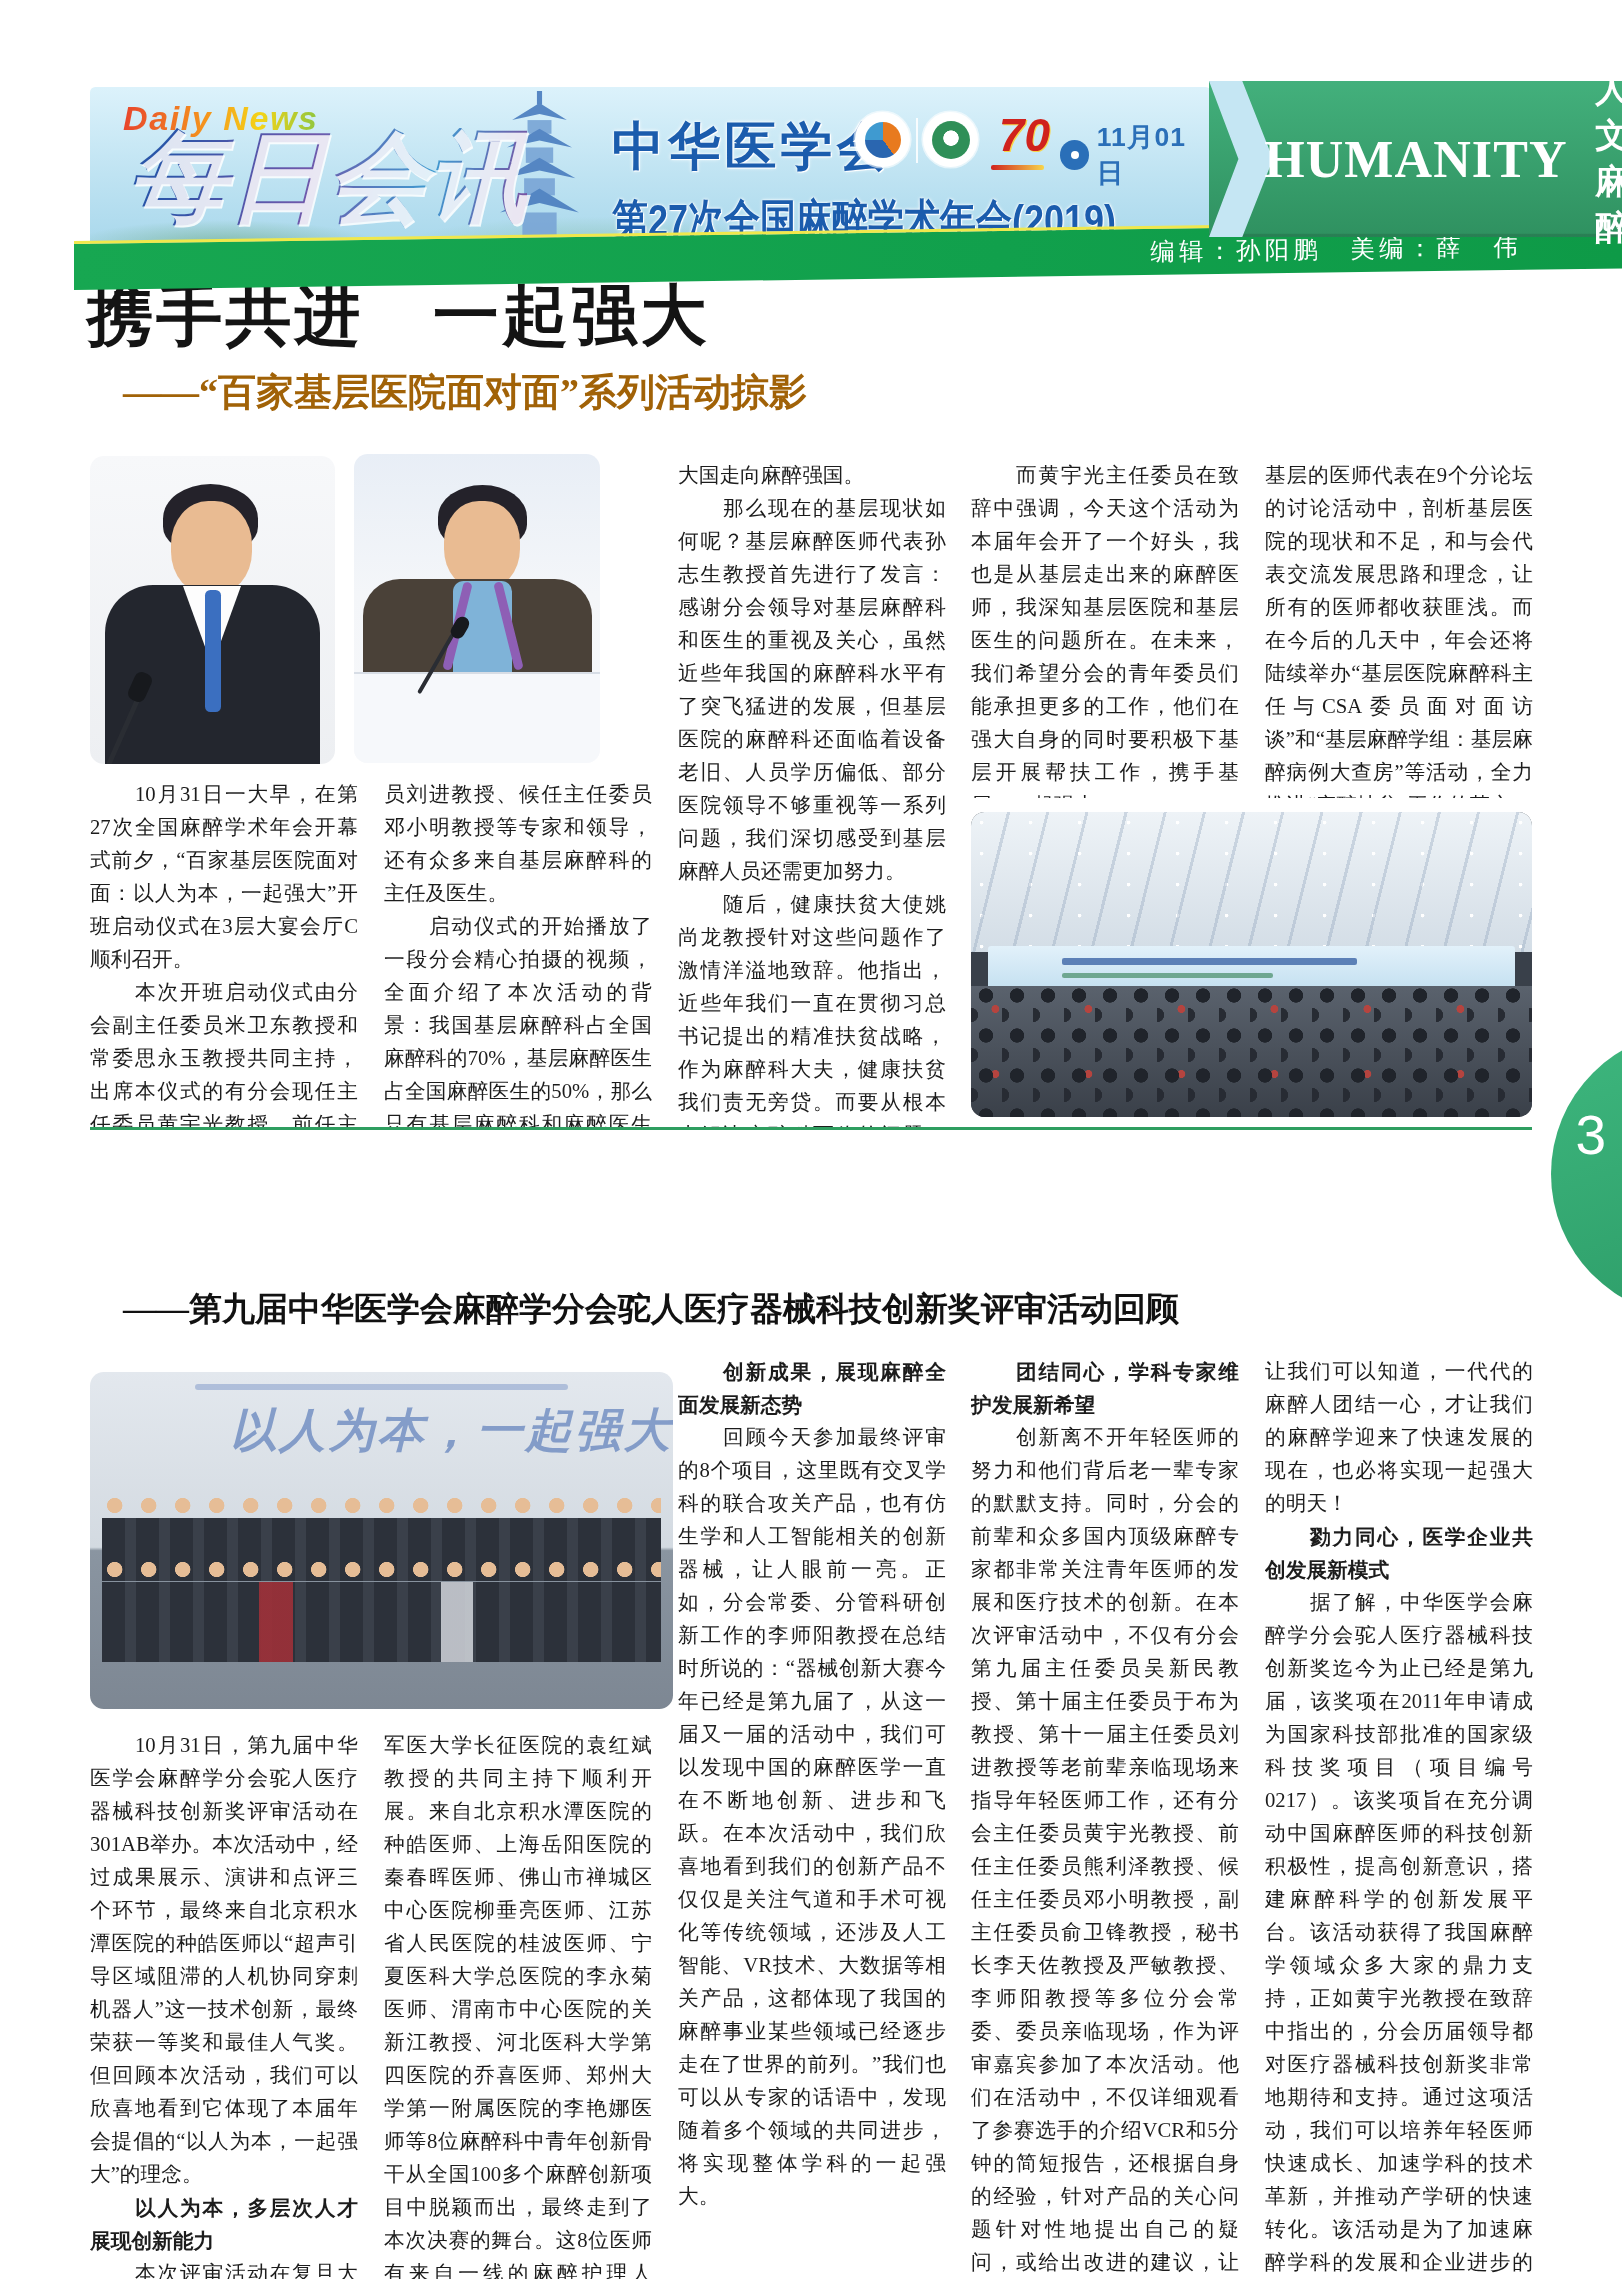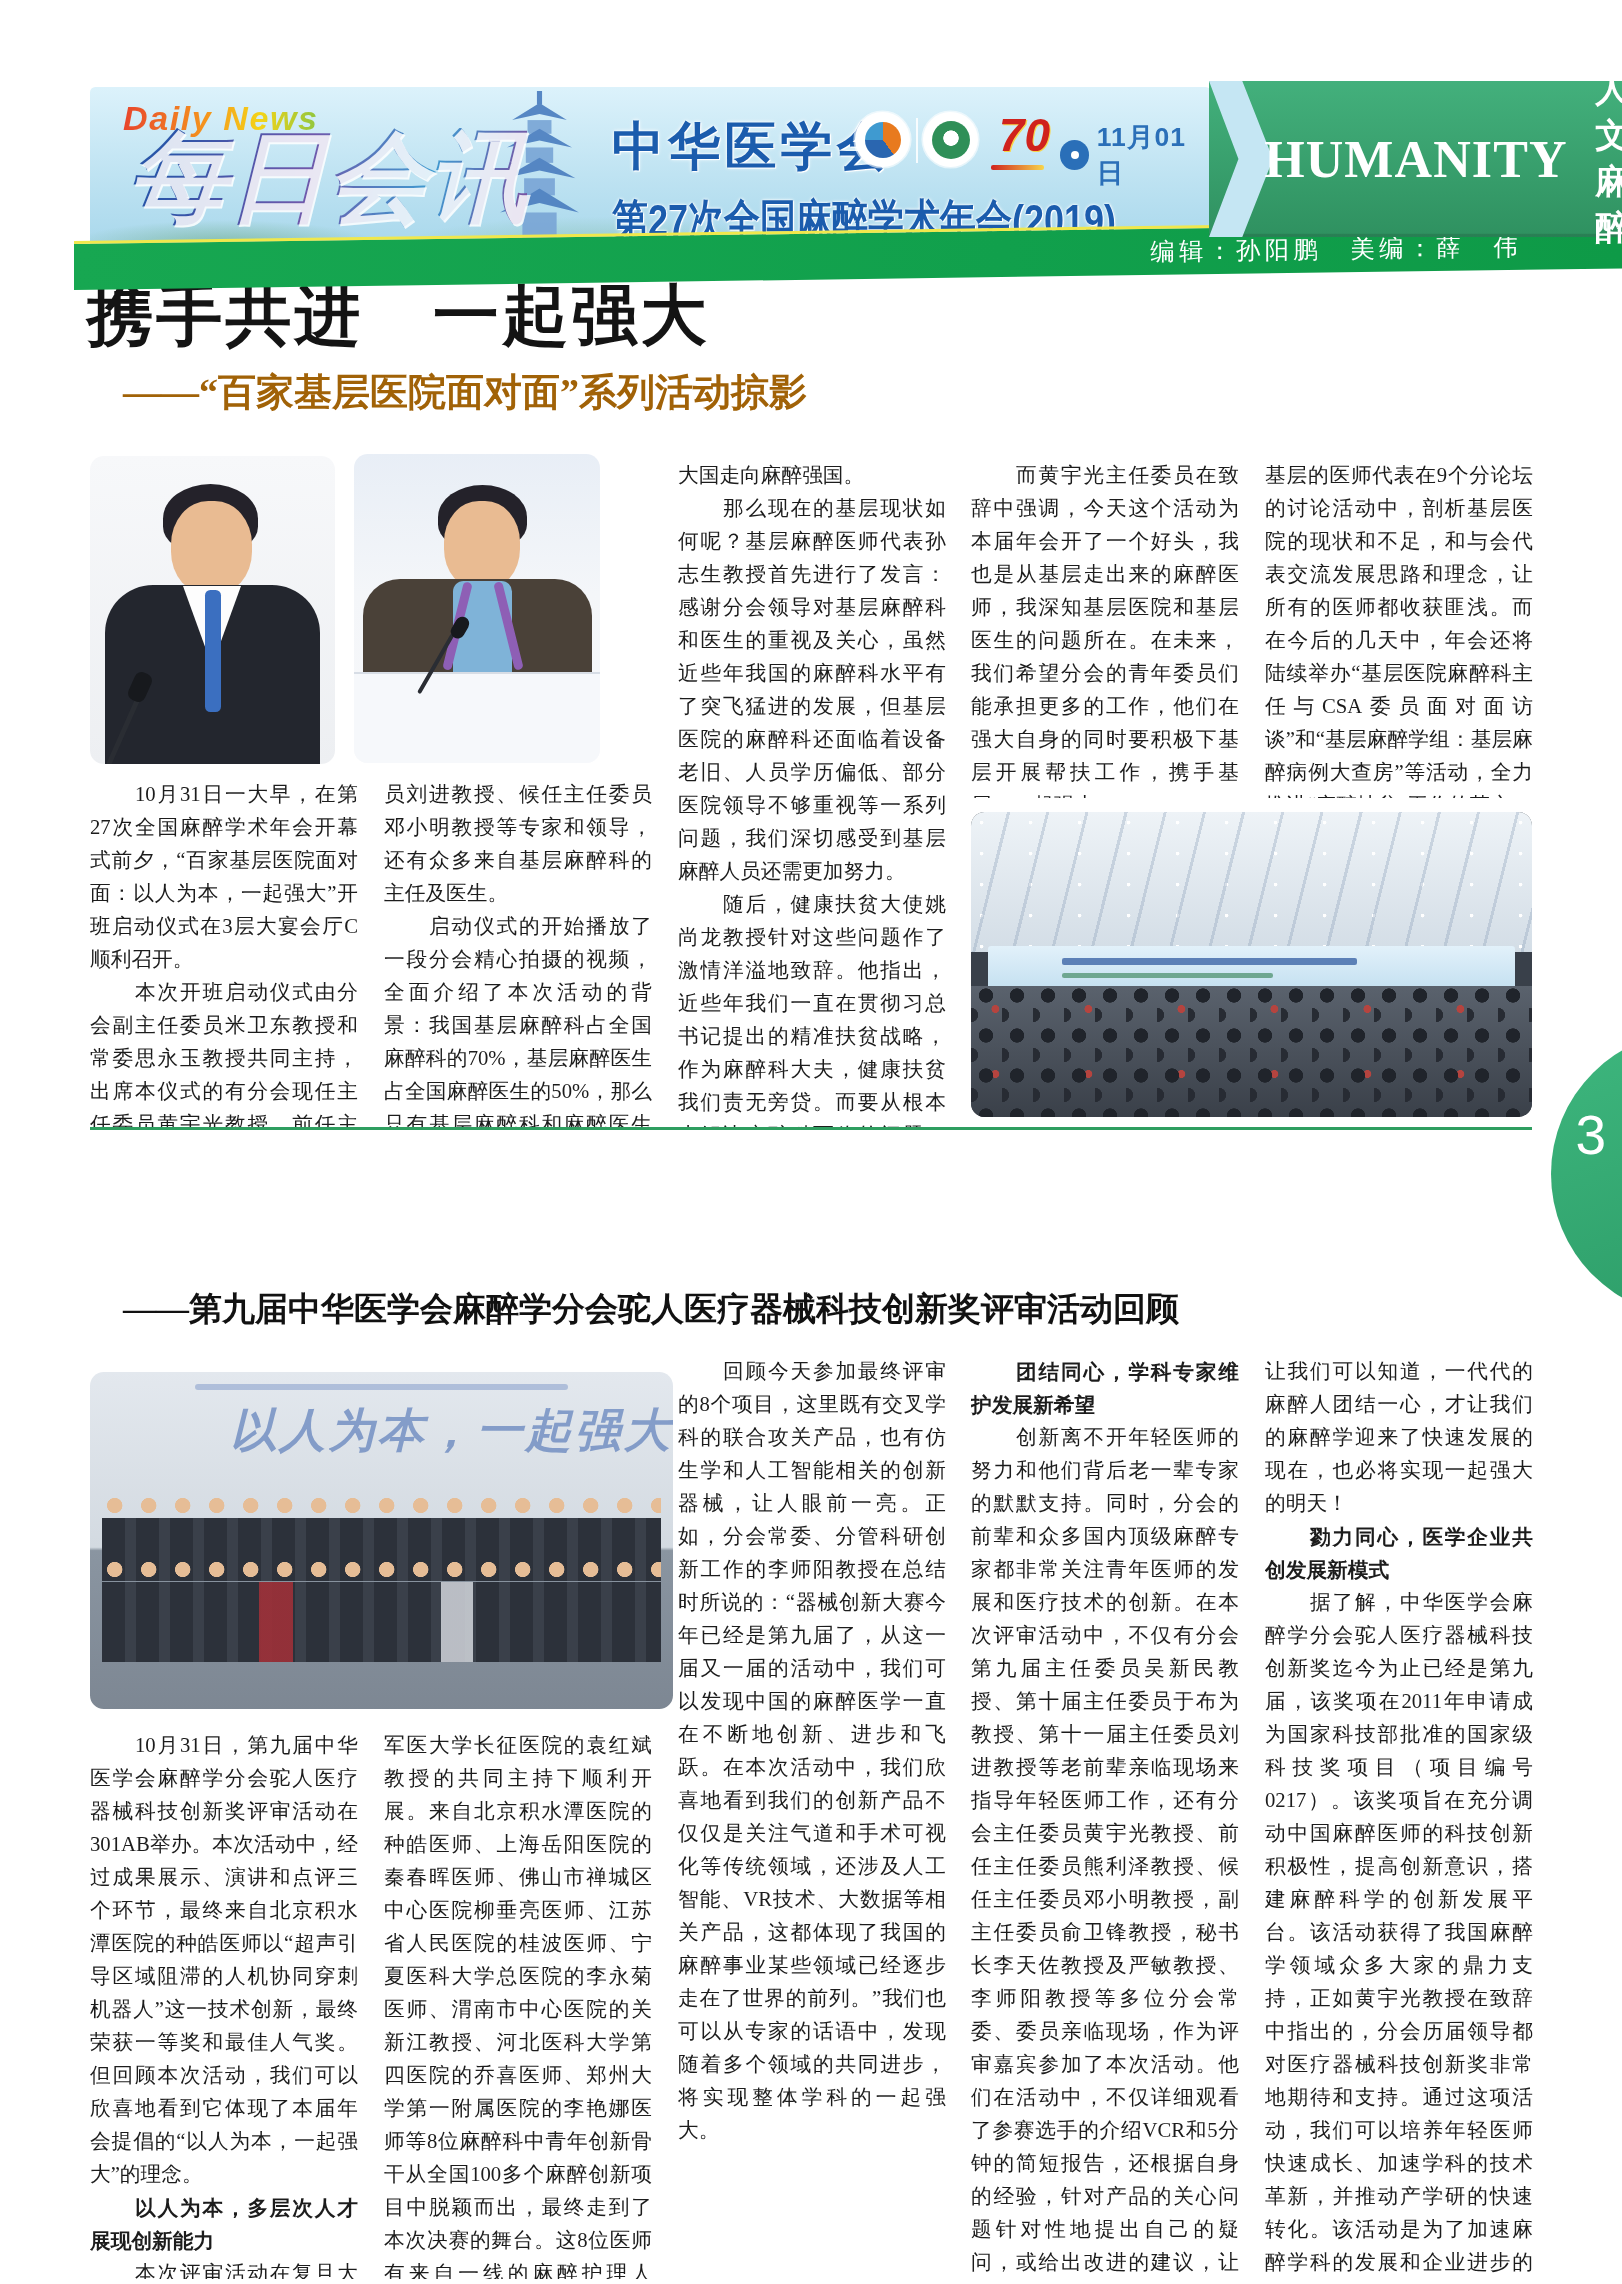--- a/index.html
+++ b/index.html
@@ -272,20 +272,21 @@
 
   <div class="col a2c1">
       <p>　　10月31日，第九届中华医学会麻醉学分会驼人医疗器械科技创新奖评审活动在301AB举办。本次活动中，经过成果展示、演讲和点评三个环节，最终来自北京积水潭医院的种皓医师以“超声引导区域阻滞的人机协同穿刺机器人”这一技术创新，最终荣获一等奖和最佳人气奖。但回顾本次活动，我们可以欣喜地看到它体现了本届年会提倡的“以人为本，一起强大”的理念。</p>
       <p class="para-bold">　　以人为本，多层次人才展现创新能力</p>
       <p>　　本次评审活动在复旦大学附属中山医院的仓静教授和海军</p>
     </div>
   <div class="col a2c2">
       <p>军医大学长征医院的袁红斌教授的共同主持下顺利开展。来自北京积水潭医院的种皓医师、上海岳阳医院的秦春晖医师、佛山市禅城区中心医院柳垂亮医师、江苏省人民医院的桂波医师、宁夏医科大学总医院的李永菊医师、渭南市中心医院的关新江教授、河北医科大学第四医院的乔喜医师、郑州大学第一附属医院的李艳娜医师等8位麻醉科中青年创新骨干从全国100多个麻醉创新项目中脱颖而出，最终走到了本次决赛的舞台。这8位医师有来自一线的麻醉护理人员，有来自基层医院的麻醉科主任，也有来</p>
     </div>
   <div class="col a2c3">
+      <p class="para-bold">　　创新成果，展现麻醉全面发展新态势</p>
       <p>　　回顾今天参加最终评审的8个项目，这里既有交叉学科的联合攻关产品，也有仿生学和人工智能相关的创新器械，让人眼前一亮。正如，分会常委、分管科研创新工作的李师阳教授在总结时所说的：“器械创新大赛今年已经是第九届了，从这一届又一届的活动中，我们可以发现中国的麻醉医学一直在不断地创新、进步和飞跃。在本次活动中，我们欣喜地看到我们的创新产品不仅仅是关注气道和手术可视化等传统领域，还涉及人工智能、VR技术、大数据等相关产品，这都体现了我国的麻醉事业某些领域已经逐步走在了世界的前列。”我们也可以从专家的话语中，发现随着多个领域的共同进步，将实现整体学科的一起强大。</p>
     </div>
   <div class="col a2c4">
       <p class="para-bold">　　团结同心，学科专家维护发展新希望</p>
       <p>　　创新离不开年轻医师的努力和他们背后老一辈专家的默默支持。同时，分会的前辈和众多国内顶级麻醉专家都非常关注青年医师的发展和医疗技术的创新。在本次评审活动中，不仅有分会第九届主任委员吴新民教授、第十届主任委员于布为教授、第十一届主任委员刘进教授等老前辈亲临现场来指导年轻医师工作，还有分会主任委员黄宇光教授、前任主任委员熊利泽教授、候任主任委员邓小明教授，副主任委员俞卫锋教授，秘书长李天佐教授及严敏教授、李师阳教授等多位分会常委、委员亲临现场，作为评审嘉宾参加了本次活动。他们在活动中，不仅详细观看了参赛选手的介绍VCR和5分钟的简短报告，还根据自身的经验，针对产品的关心问题针对性地提出自己的疑问，或给出改进的建议，让所有的参赛选手都收获颇丰。可以说，通过这一句句的点评，</p>
     </div>
   <div class="col a2c5">
       <p>让我们可以知道，一代代的麻醉人团结一心，才让我们的麻醉学迎来了快速发展的现在，也必将实现一起强大的明天！</p>
       <p class="para-bold">　　勠力同心，医学企业共创发展新模式</p>
       <p>　　据了解，中华医学会麻醉学分会驼人医疗器械科技创新奖迄今为止已经是第九届，该奖项在2011年申请成为国家科技部批准的国家级科技奖项目（项目编号0217）。该奖项旨在充分调动中国麻醉医师的科技创新积极性，提高创新意识，搭建麻醉科学的创新发展平台。该活动获得了我国麻醉学领域众多大家的鼎力支持，正如黄宇光教授在致辞中指出的，分会历届领导都对医疗器械科技创新奖非常地期待和支持。通过这项活动，我们可以培养年轻医师快速成长、加速学科的技术革新，并推动产学研的快速转化。该活动是为了加速麻醉学科的发展和企业进步的良好平台，我们的年会其实也是麻醉领域企业的盛大年会，我们只有携手并肩，才能实现双方的共同发展和一起强大！</p>

